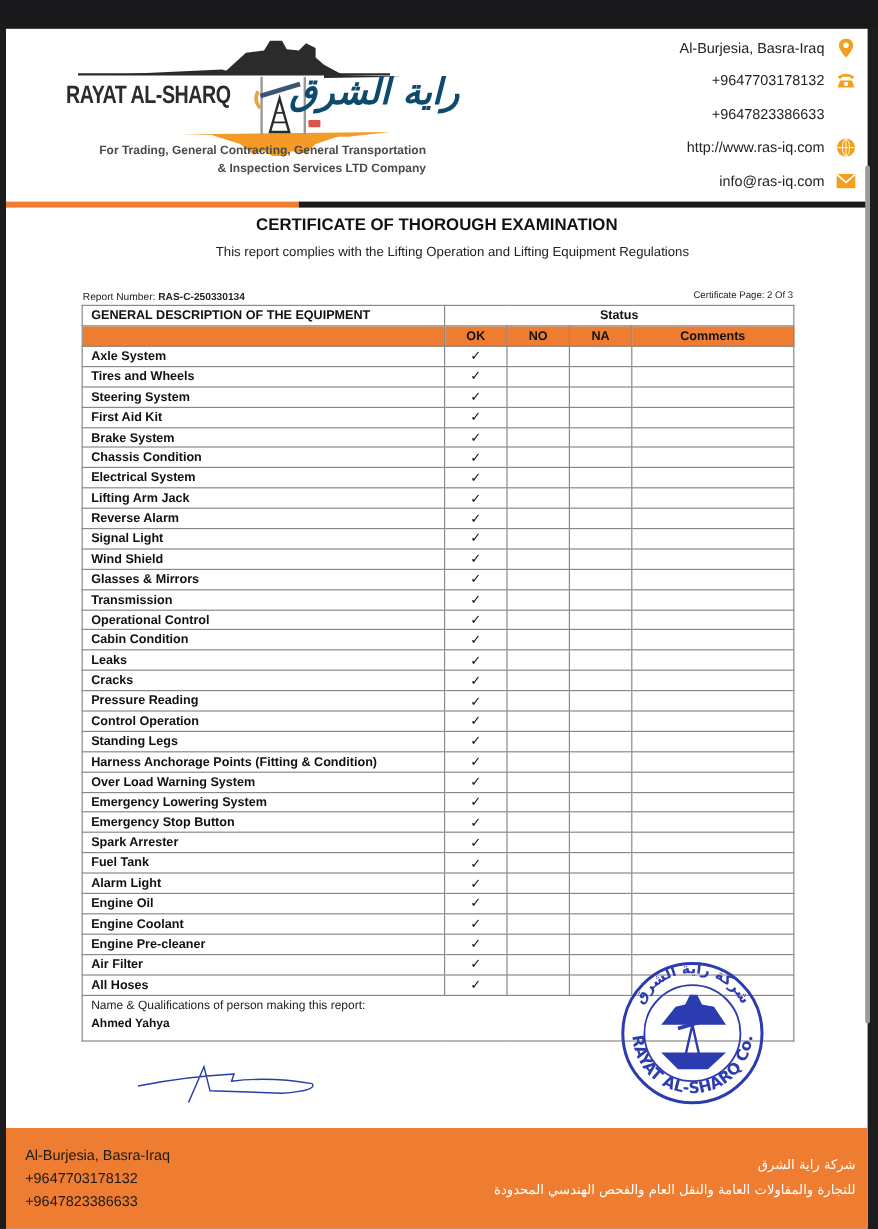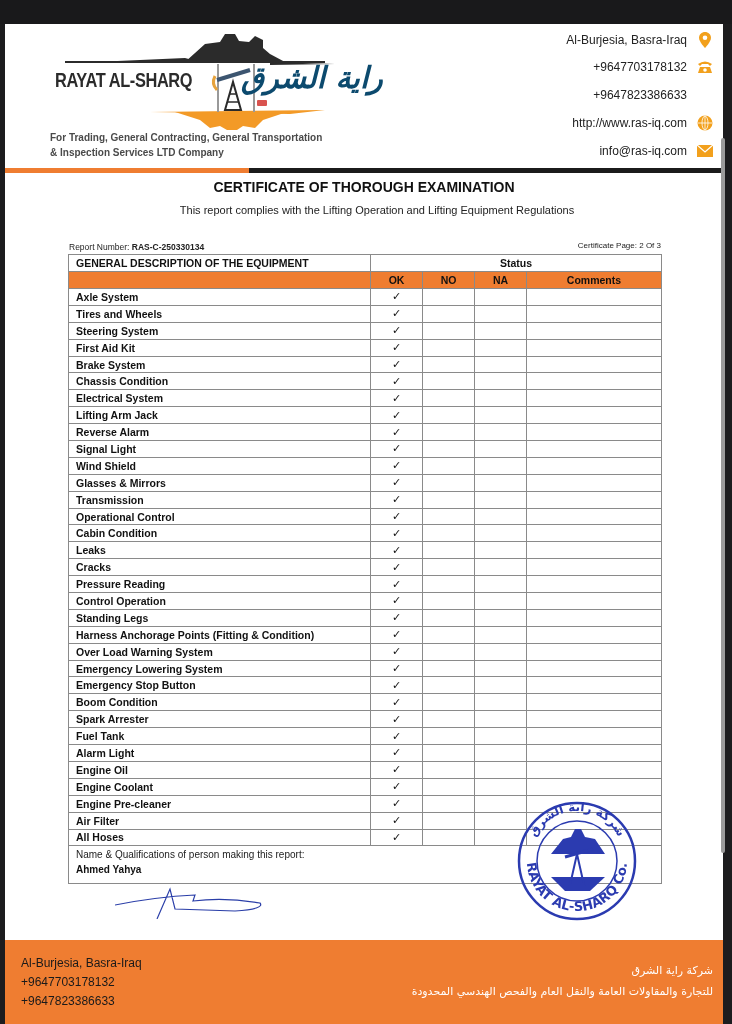--- a/index.html
+++ b/index.html
@@ -8,21 +8,21 @@
   .topbar { position: absolute; left: 0; top: 0; width: 732px; height: 24px; background: #19191b; }
   .page { position: absolute; left: 5px; top: 24px; width: 718px; height: 1000px; background: #ffffff; }
   .scroll-track { position: absolute; left: 723px; top: 24px; width: 9px; height: 1000px; background: #1c1c1e; }
   .scrollbar { position: absolute; left: 721px; top: 138px; width: 4px; height: 715px; background: #9b9b9b; border-radius: 2px; }
 
   
   .logo { position: absolute; left: 50px; top: 6px; width: 300px; height: 100px; }
   .logo-en { position: absolute; left: 0; top: 38px; font-family: "Liberation Sans", sans-serif; font-weight: bold; font-size: 21px; color: #2b2b2b; letter-spacing: -0.5px; transform: scaleX(0.78); transform-origin: left; white-space: nowrap; }
   .logo-ar { position: absolute; left: 186px; top: 30px; font-family: "DejaVu Sans", sans-serif; font-weight: bold; font-size: 30px; color: #0c4a6e; direction: rtl; white-space: nowrap; font-style: italic; }
   .logo svg { position: absolute; left: 0; top: 0; }
-  .tagline { position: absolute; left: 45px; top: 106px; width: 305px; text-align: left; font-size: 10px; font-weight: bold; color: #4a4a4a; line-height: 15px; }
+  .tagline { position: absolute; left: 45px; top: 94px; width: 305px; text-align: right; font-size: 10px; font-weight: bold; color: #4a4a4a; line-height: 15px; }
 
   .contact { position: absolute; right: 10px; width: 250px; display: flex; justify-content: flex-end; align-items: center; font-size: 12px; color: #222; }
   .contact .ico { width: 16px; height: 16px; margin-left: 10px; display: inline-flex; align-items: center; justify-content: center; }
   .contact .ico.blank { visibility: hidden; }
 
   .rule-orange { position: absolute; left: 0; top: 144px; width: 244px; height: 5px; background: #ef7d31; }
   .rule-black { position: absolute; left: 244px; top: 144px; width: 474px; height: 5px; background: #1b1b1b; }
 
   .title { position: absolute; left: 0; top: 155px; width: 718px; text-align: center; font-size: 14px; font-weight: bold; color: #111; }
   .subtitle { position: absolute; left: 0; top: 180px; width: 718px; text-align: center; font-size: 11px; color: #222; padding-left: 26px; }
@@ -312,27 +312,20 @@
         </tr>
         <tr>
           <td class="item">Emergency Lowering System</td>
           <td class="c ok">✓</td>
           <td class="c no"></td>
           <td class="c na"></td>
           <td></td>
         </tr>
         <tr>
           <td class="item">Emergency Stop Button</td>
-          <td class="c ok">✓</td>
-          <td class="c no"></td>
-          <td class="c na"></td>
-          <td></td>
-        </tr>
-        <tr>
-          <td class="item">Boom Condition</td>
           <td class="c ok">✓</td>
           <td class="c no"></td>
           <td class="c na"></td>
           <td></td>
         </tr>
         <tr>
           <td class="item">Spark Arrester</td>
           <td class="c ok">✓</td>
           <td class="c no"></td>
           <td class="c na"></td>

